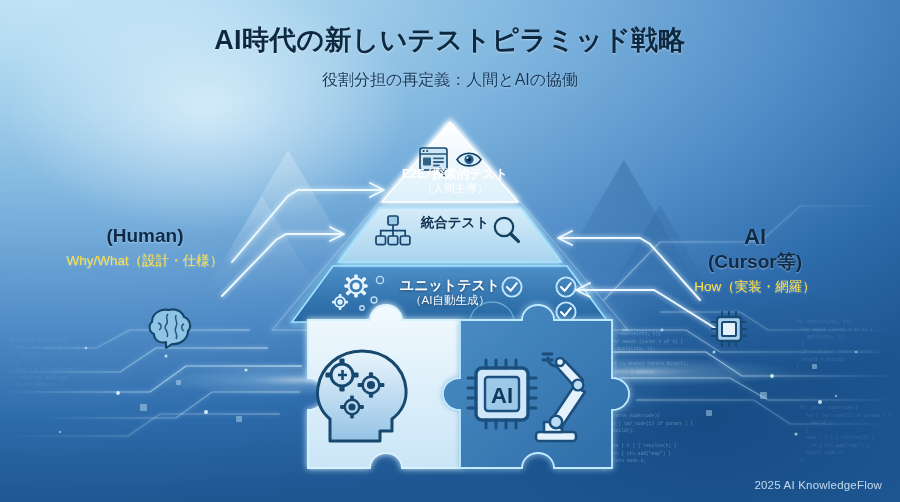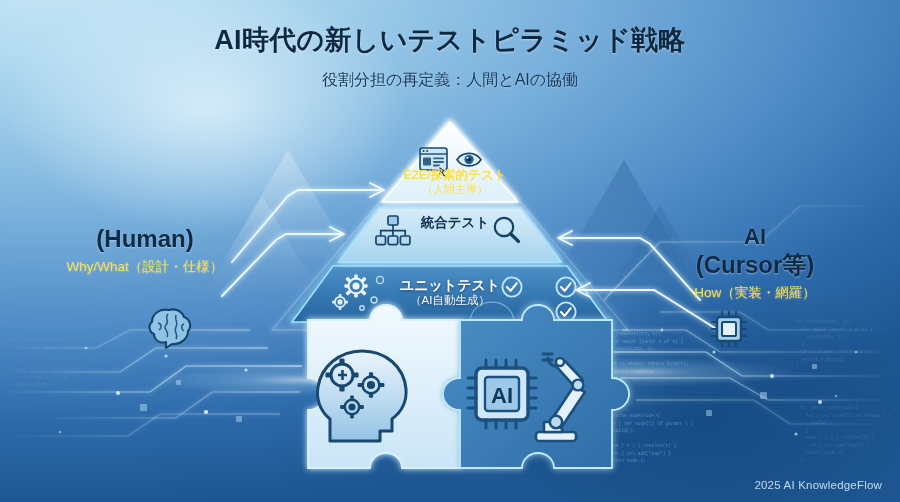--- a/index.html
+++ b/index.html
@@ -39,33 +39,33 @@
   .subtitle{
     position:absolute;left:0;right:0;top:70px;text-align:center;
     font-size:16px;font-weight:400;color:#173a5c;
     text-shadow:0 1px 2px rgba(255,255,255,.35);
   }
 
   
   .side{position:absolute;text-align:center;width:230px;}
   .side .big{font-size:22px;font-weight:700;color:#0e2a46;line-height:1.18;
     text-shadow:0 1px 2px rgba(255,255,255,.4);}
-  .side .paren{font-size:24px;font-weight:700;color:#0e2a46;line-height:1.25;
+  .side .paren{font-size:19px;font-weight:700;color:#0e2a46;line-height:1.25;
     text-shadow:0 1px 2px rgba(255,255,255,.4);}
   .side .sub{font-size:13.5px;font-weight:400;color:#fde047;margin-top:4px;
     text-shadow:0 1px 2px rgba(255,255,255,.33);}
   .side.left{left:30px;top:224px;}
   .side.right{left:640px;top:224px;}
   .side-icon{position:absolute;}
 
   
   .tier-label{position:absolute;text-align:center;pointer-events:none;}
   .tier-label .l1{font-weight:700;line-height:1.18;}
   .tier-label .l2{font-weight:400;line-height:1.2;}
-  .t-top{left:350px;top:168px;width:210px;color:#fde047;}
+  .t-top{left:350px;top:168px;width:210px;color:#ffffff;font-family:Liberation Mono, monospace;}
   .t-top .l1{font-size:12.5px;}
   .t-top .l2{font-size:11px;}
   .t-mid{left:330px;top:215px;width:250px;color:#10304f;}
   .t-mid .l1{font-size:13.5px;}
   .t-mid .l2{font-size:11px;}
   .t-bot{left:300px;top:277px;width:300px;color:#ffffff;
     text-shadow:0 1px 3px rgba(6,30,60,.55);}
   .t-bot .l1{font-size:14px;}
   .t-bot .l2{font-size:11.5px;}
 

